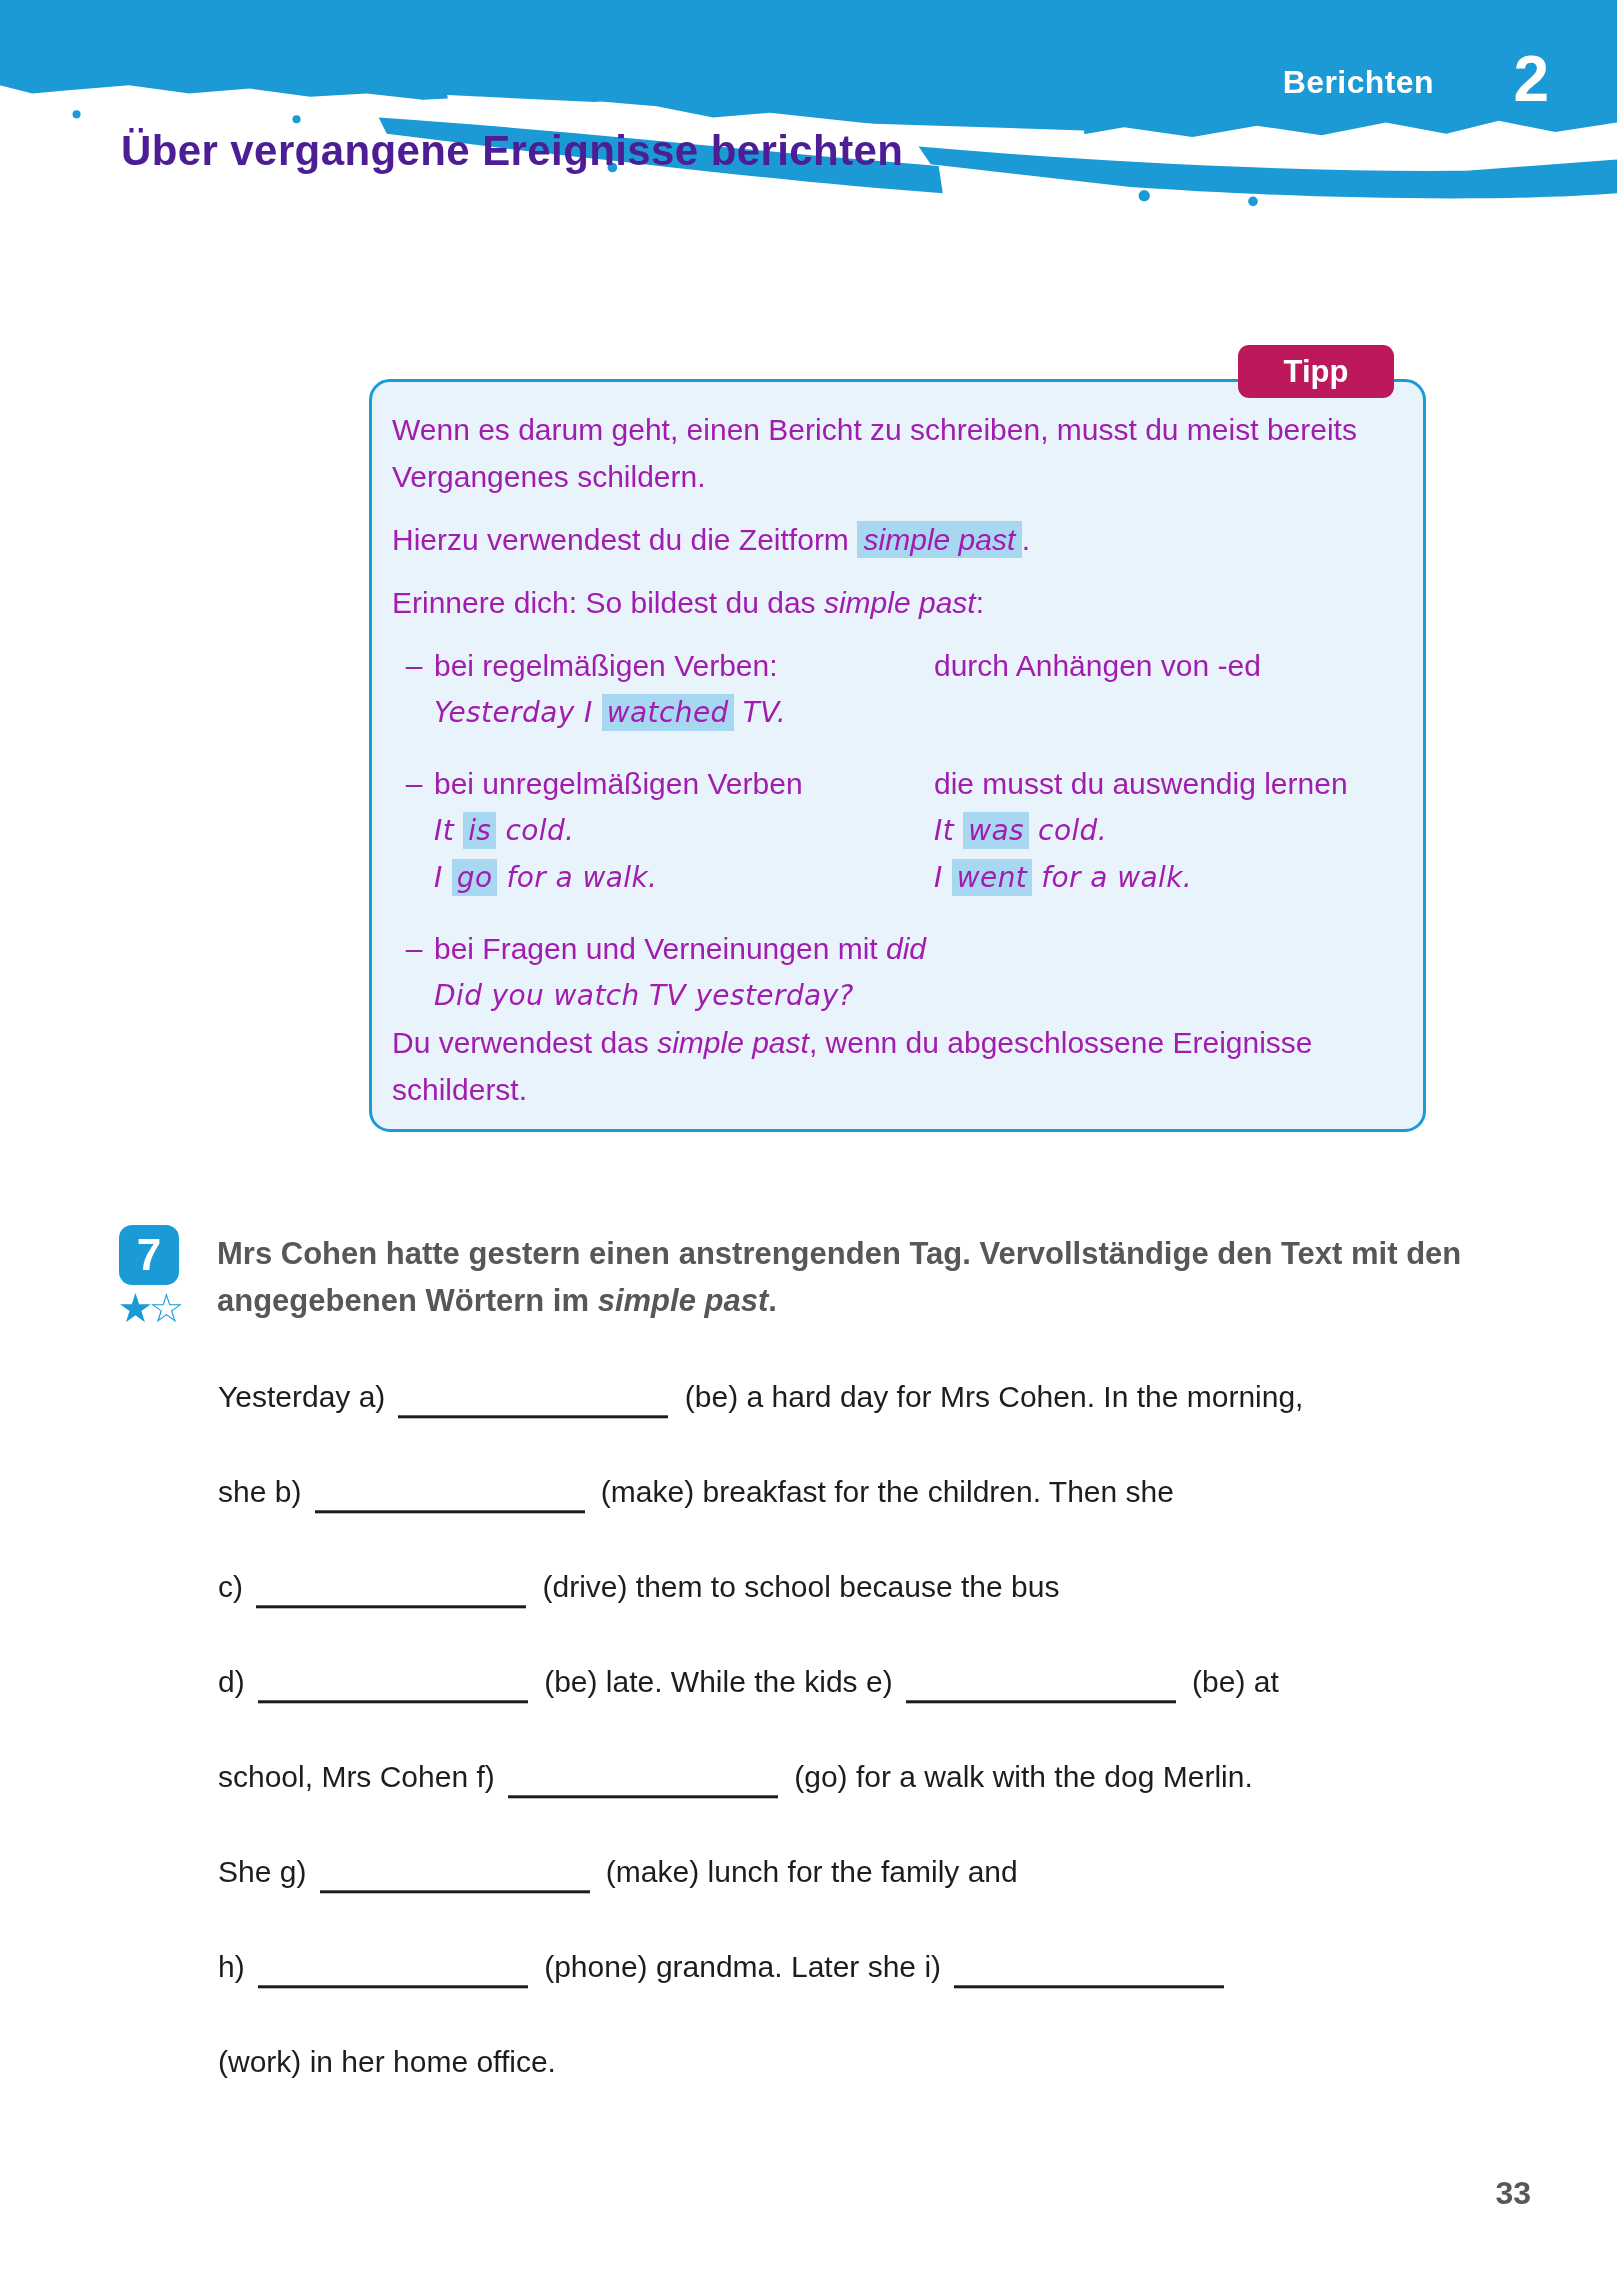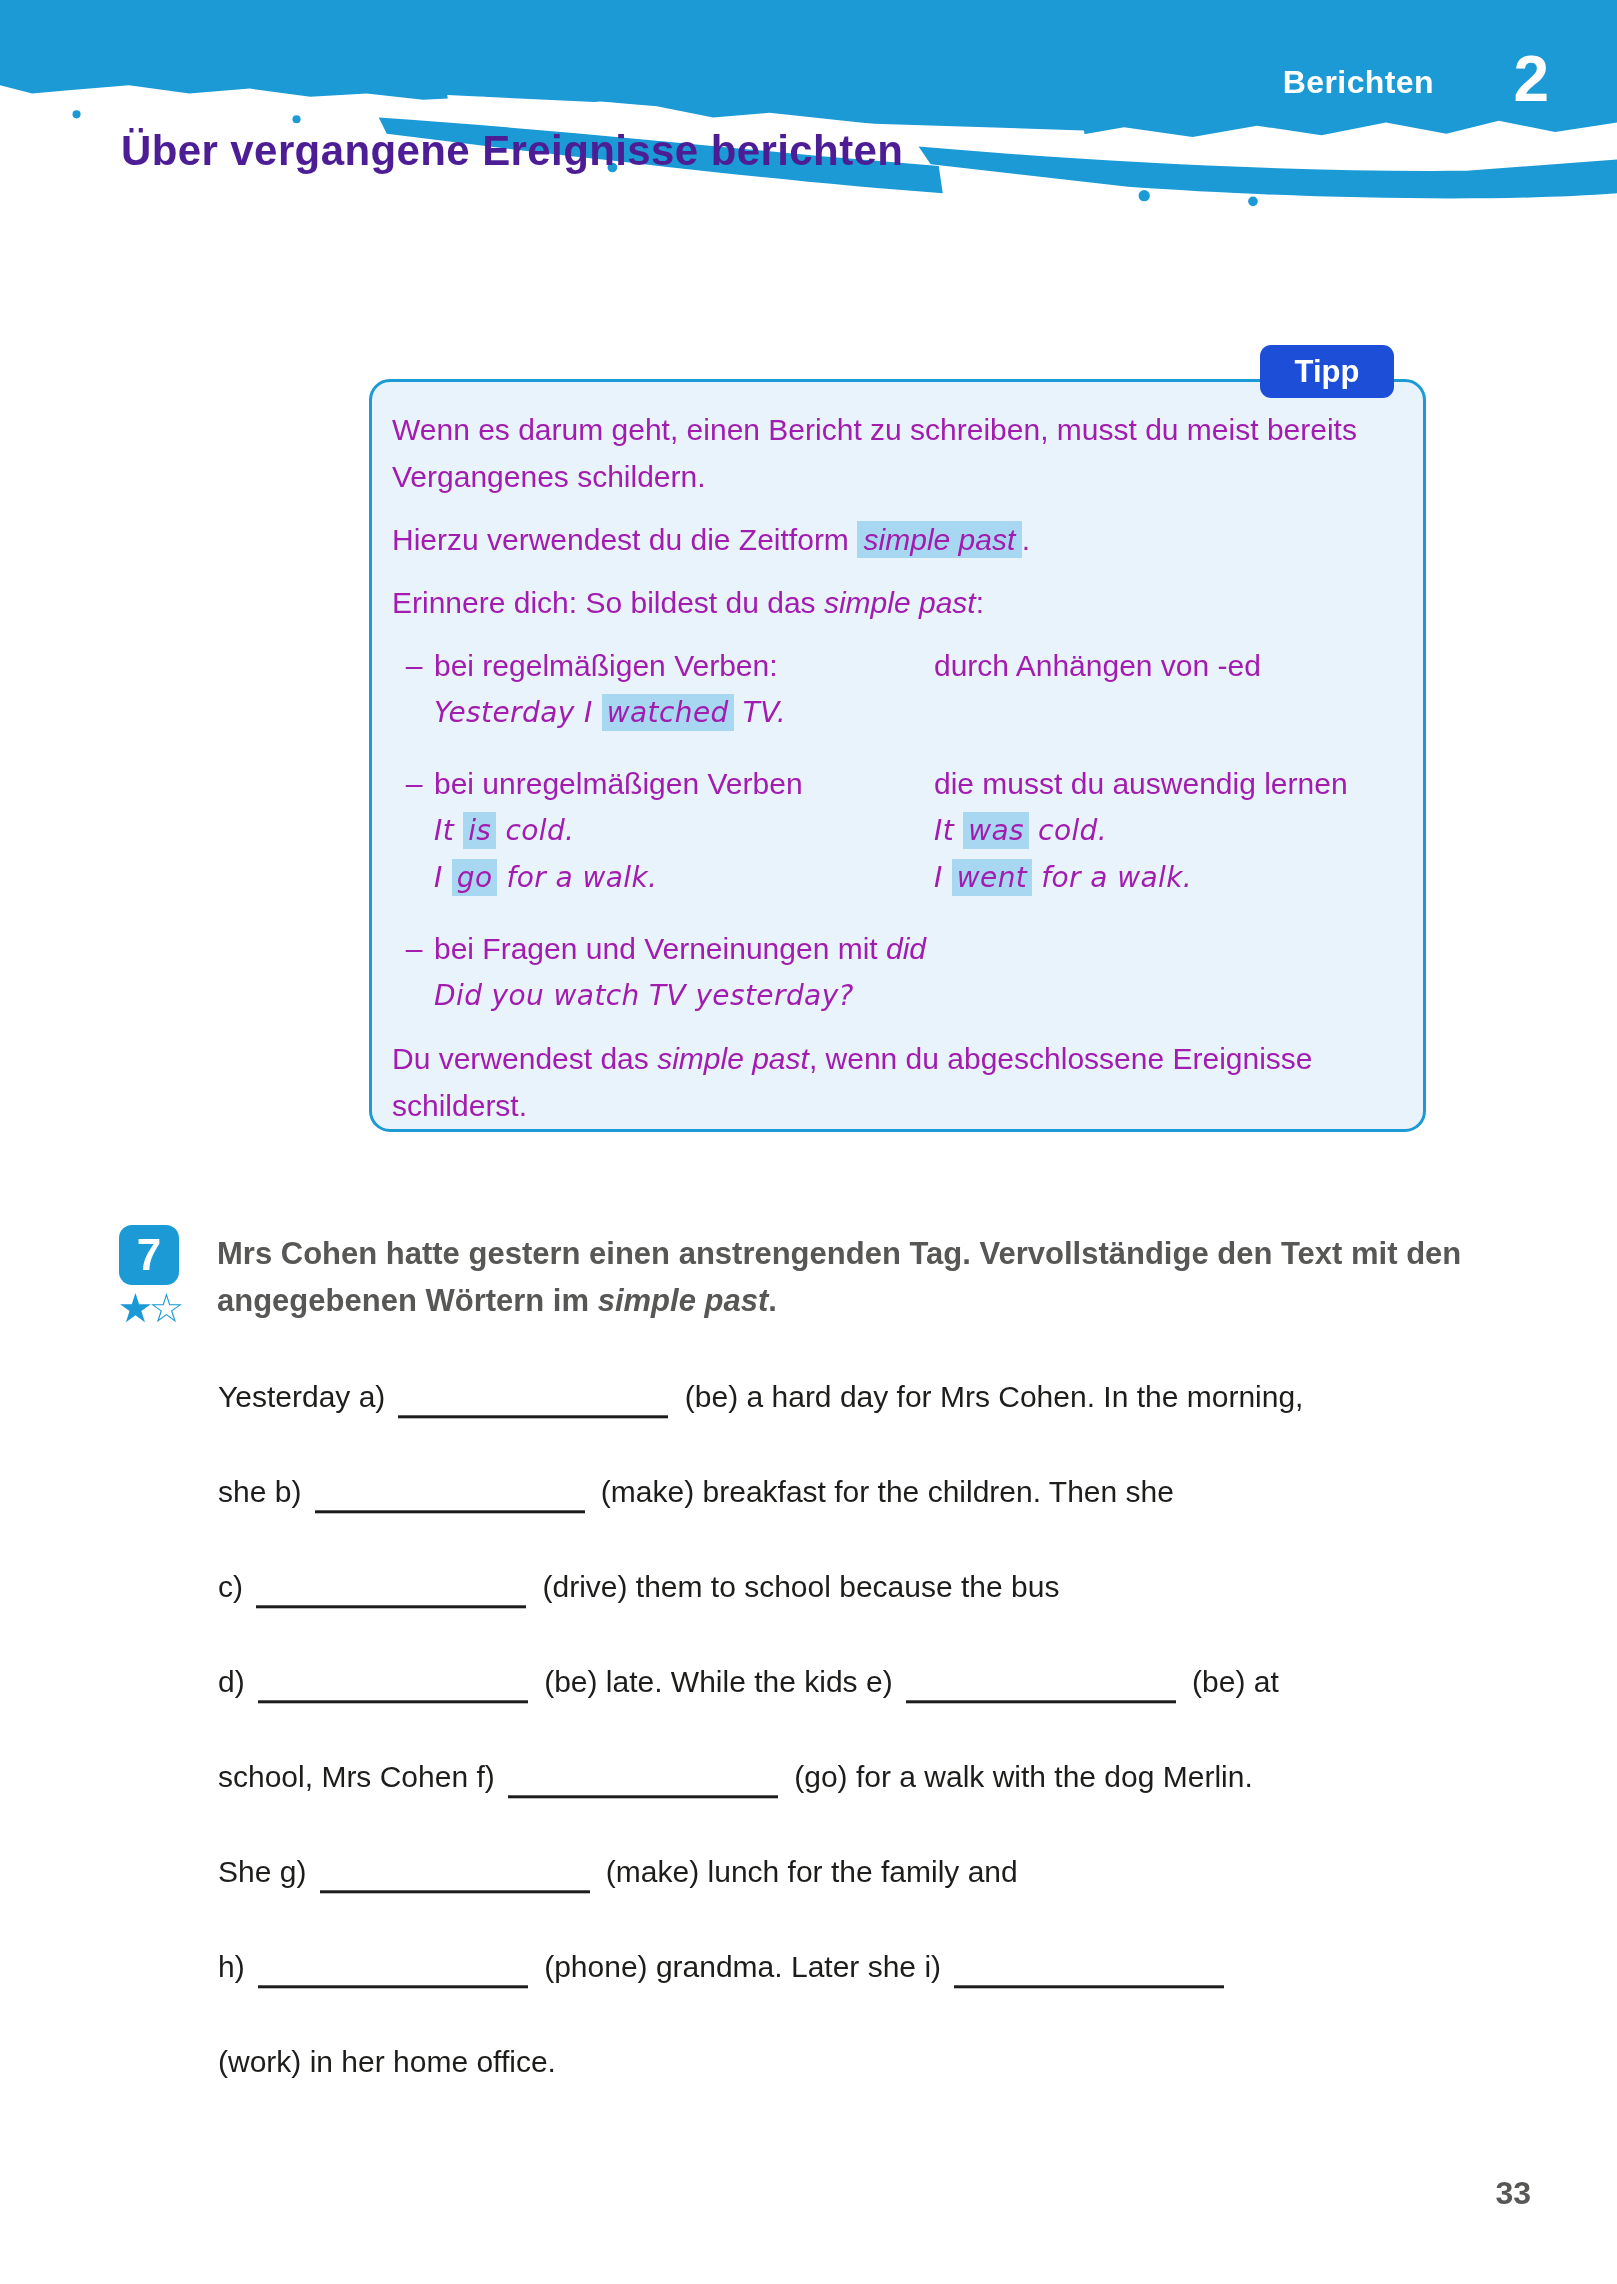--- a/index.html
+++ b/index.html
@@ -21,22 +21,22 @@
   .page-title{
     position:absolute; left:121px; top:127px; margin:0;
     font-size:42px; font-weight:bold; color:#4c1d95; letter-spacing:0.4px;
   }
   
   .tip-box{
     position:absolute; left:369px; top:379px; width:1057px; height:753px;
     background:#e8f3fb; border:3.2px solid #1b9ad6; border-radius:21px; box-sizing:border-box;
   }
   .tip-tab{
-    position:absolute; top:-37px; right:29px; width:134px; height:53px;
-    background:#1d4ed8; border-radius:11.3px; color:#fff; font-weight:bold; font-size:31px;
+    position:absolute; top:-37px; right:29px; width:156px; height:53px;
+    background:#be185d; border-radius:11.3px; color:#fff; font-weight:bold; font-size:31px;
     display:flex; align-items:center; justify-content:center;text-align:right;
   }
   .tip-content{
     padding:24px 22.6px 0 20px; font-size:30px; line-height:47px; color:#a21caf;
   }
   .tp{margin:0 0 16px 0;}
   .tip-row{display:flex; align-items:baseline;}
   .tip-row .dash{flex:0 0 42px; padding-left:13.7px; box-sizing:border-box;}
   .tip-row .col-l{flex:0 0 500px;}
   .tip-row .col-r{flex:1;}
@@ -128,21 +128,21 @@
       <div class="tip-row hand-gap">
         <span class="dash"></span>
         <span class="col-l hand"><span>I </span><span class="hl-w">go</span><span> for a walk.</span></span>
         <span class="col-r hand"><span>I </span><span class="hl-w">went</span><span> for a walk.</span></span>
       </div>
 
       <div class="tip-row full">
         <span class="dash">–</span>
         <span class="col-full"><span>bei Fragen und Verneinungen mit </span><span class="it">did</span></span>
       </div>
-      <div class="tip-row full" style="margin-bottom:16px;">
+      <div class="tip-row full" style="">
         <span class="dash"></span>
         <span class="col-full hand">Did you watch TV yesterday?</span>
       </div>
 
       <p class="tp"><span>Du verwendest das </span><span class="it">simple past</span><span>, wenn du abgeschlossene Ereignisse schilderst.</span></p>
 
     </div>
   </section>
 
   <div class="ex-head">

